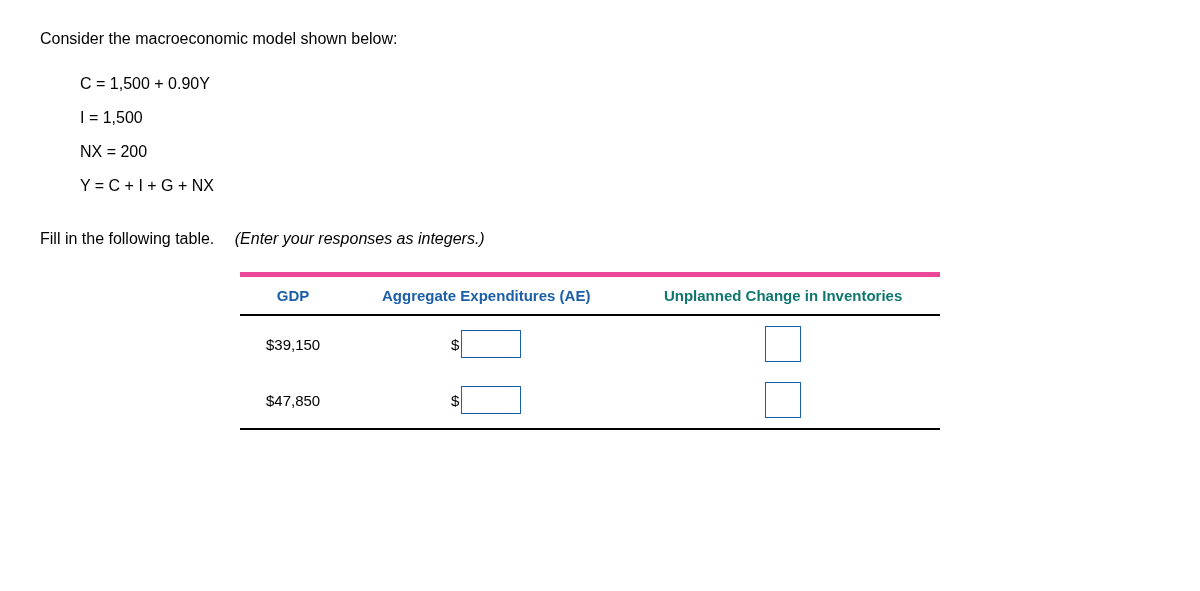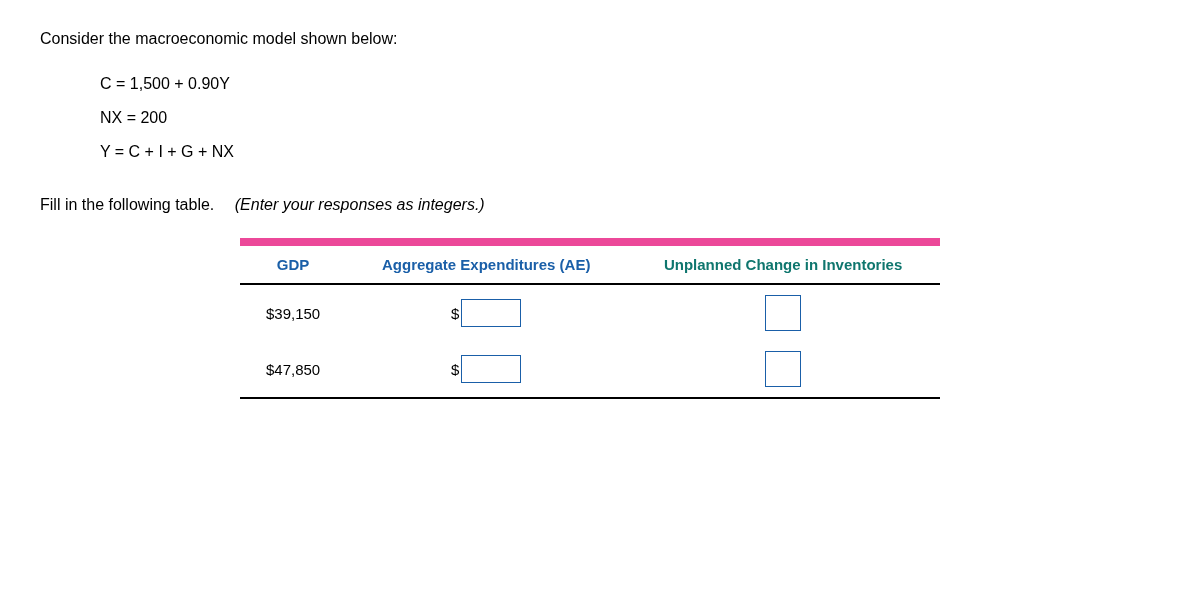--- a/index.html
+++ b/index.html
@@ -19,21 +19,21 @@
     }
 
     .intro-text {
       font-size: 16px;
       margin-bottom: 24px;
     }
 
     .equations-section {
       display: flex;
       gap: 64px;
-      margin-left: 60px;
+      margin-left: 40px;
       margin-bottom: 32px;
     }
 
     .equations-left {
       display: flex;
       flex-direction: column;
       gap: 10px;
     }
 
     .equations-right {
@@ -68,21 +68,21 @@
       margin-left: 200px;
       margin-right: 60px;
     }
 
     table {
       border-collapse: collapse;
       width: 700px;
     }
 
     thead tr:first-child {
-      border-top: 8px solid #ec4899;
+      border-top: 5px solid #ec4899;
     }
 
     thead tr:last-child {
       border-bottom: 2.5px solid #000;
     }
 
     tbody tr:last-child {
       border-bottom: 2px solid #000;
     }
 
@@ -157,20 +157,21 @@
     }
   </style>
 </head>
 <body>
 
 <p class="intro-text">Consider the macroeconomic model shown below:</p>
 
 <div class="equations-section">
   <div class="equations-left">
     <div class="equation-line">C = 1,500 + 0.90Y</div>
+    <div class="equation-line">I = 1,500</div>
     <div class="equation-line">NX = 200</div>
     <div class="equation-line">Y = C + I + G + NX</div>
   </div>
 </div>
 
 <p class="instruction-text">
   <span>Fill in the following table.</span>
   <em> <span>(Enter your responses as integers.)</span></em>
 </p>
 

